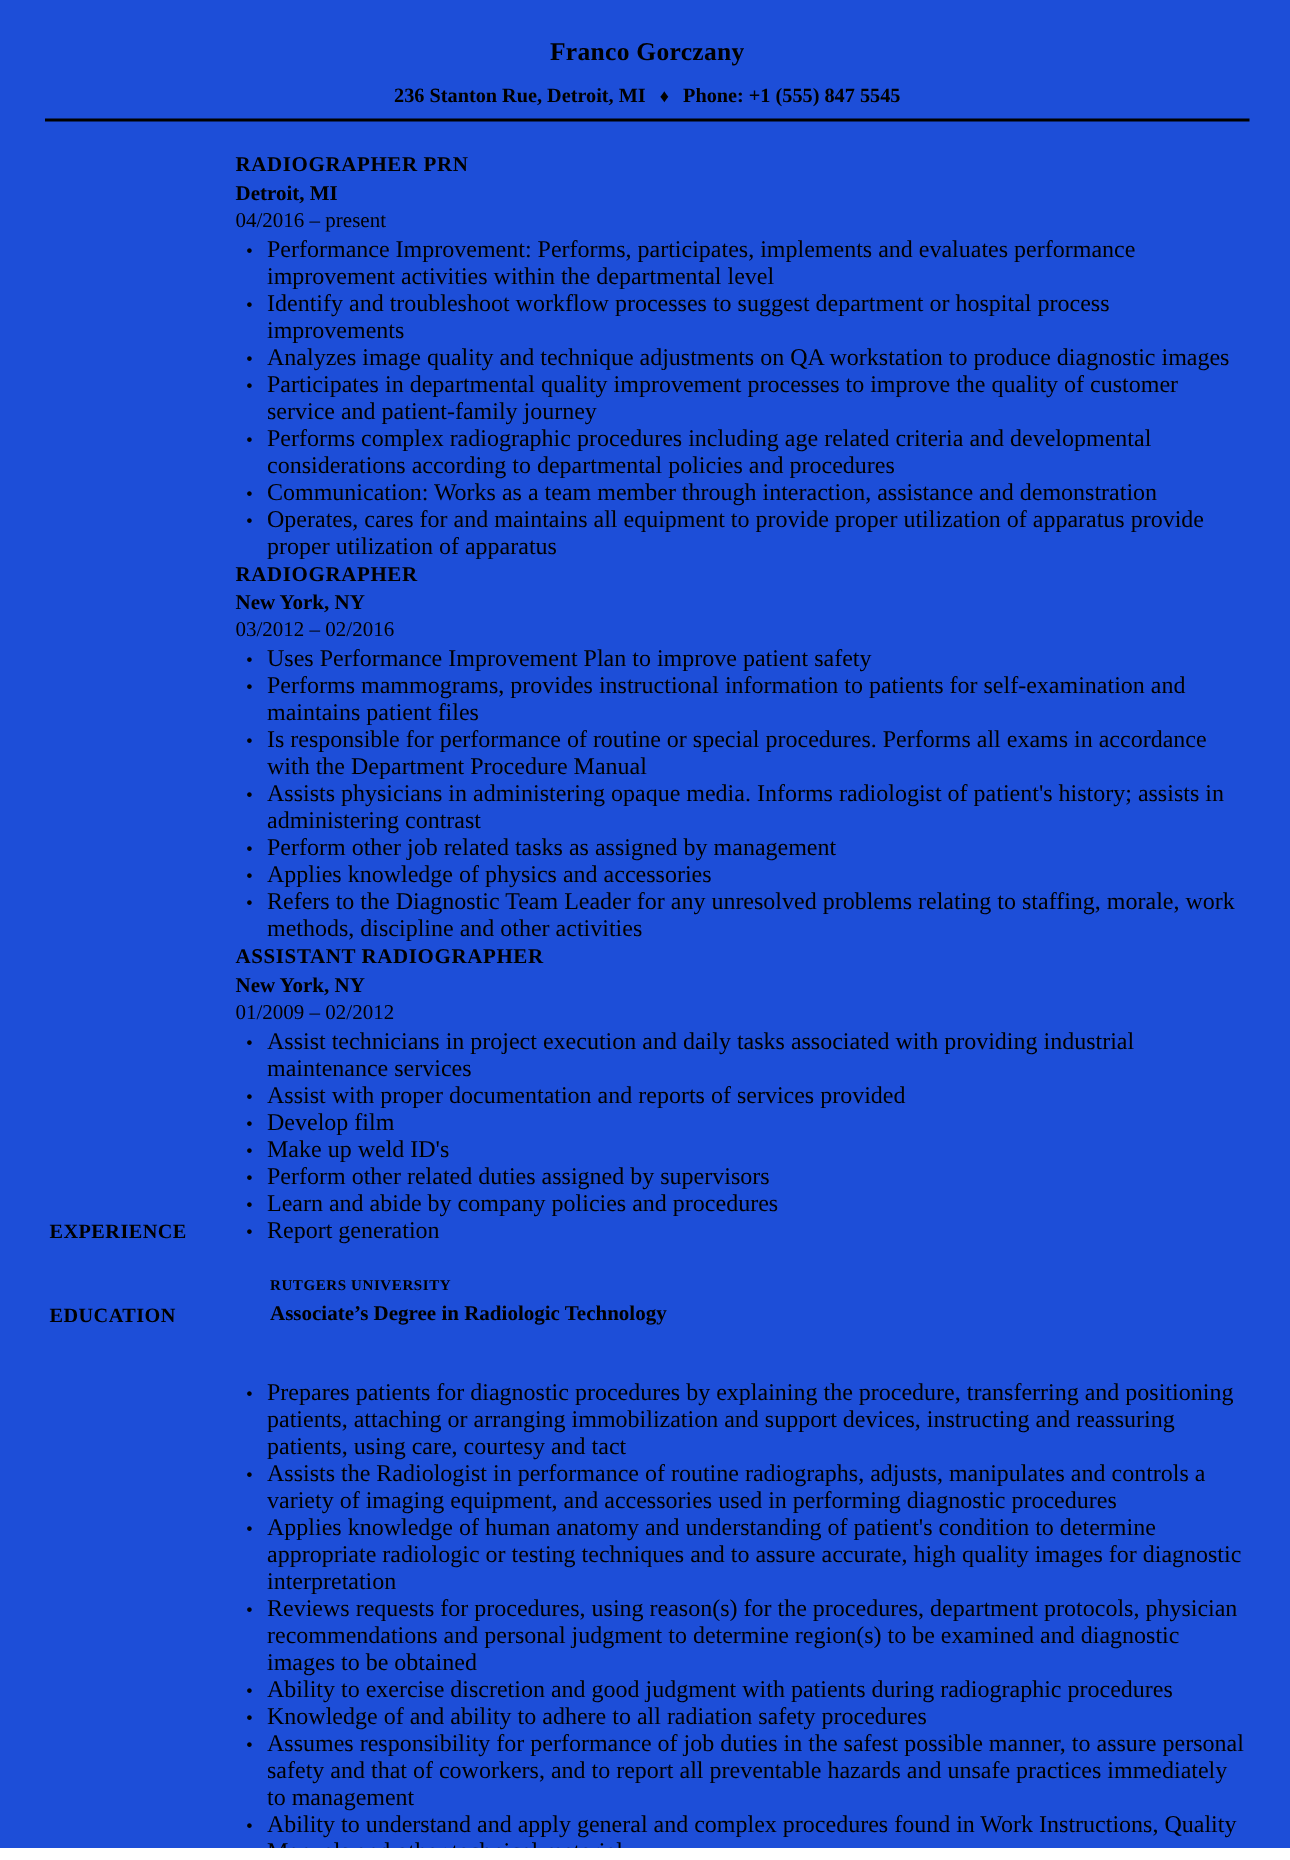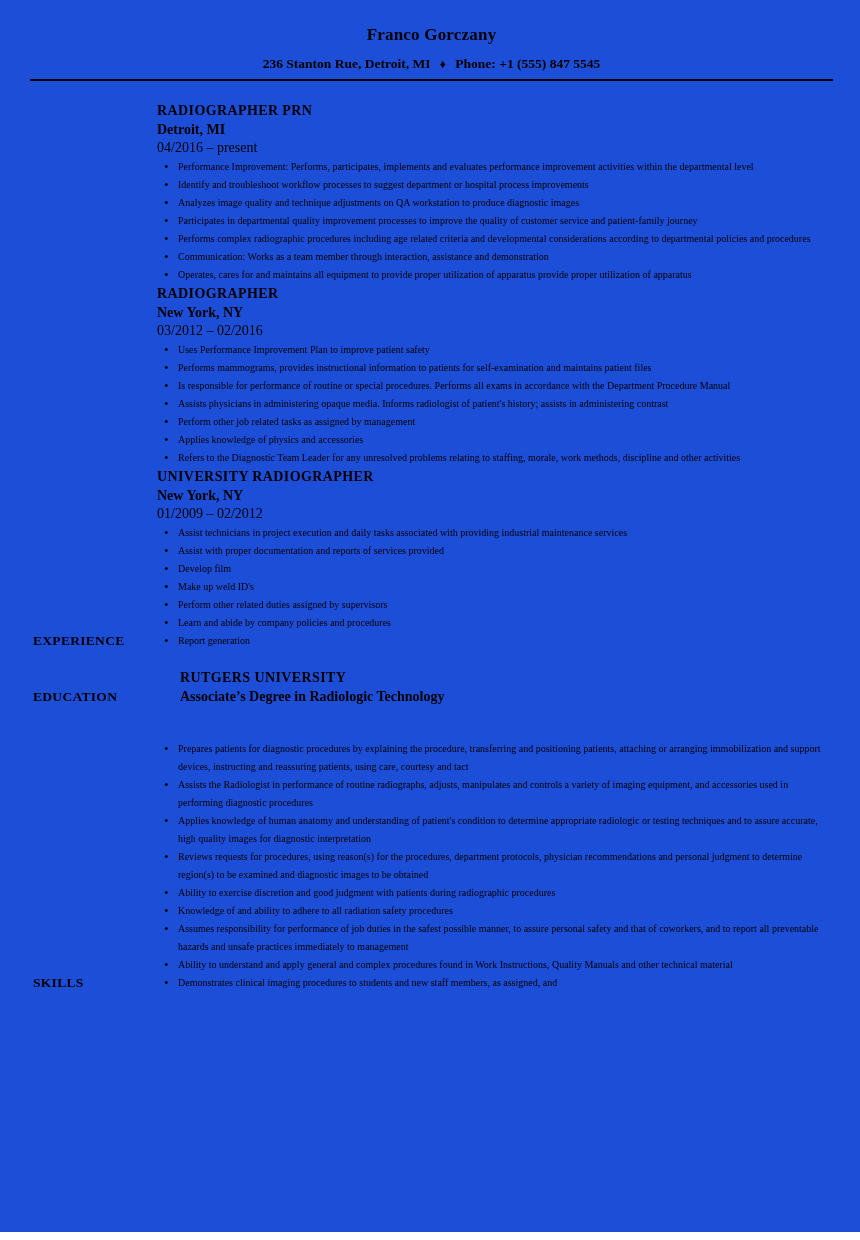--- a/index.html
+++ b/index.html
@@ -84,34 +84,34 @@
   }
   
   ul.bullets {
     list-style: none;
     margin: 2px 0 0 0;
     padding: 0;
   }
   ul.bullets li {
     position: relative;
     padding-left: 21px;
-    font-size: 10px;
+    font-size: 16px;
     line-height: 18px;
   }
   ul.bullets li::before {
     content: "\2022";
     position: absolute;
     left: 7px;
     top: 0;
     font-size: 13px;
   }
   
   .edu-school {
     margin: 0;
-    font-size: 14px;
+    font-size: 10px;
     line-height: 19px;
     font-weight: bold;
     letter-spacing: 0.4px;
   }
   .edu-degree {
     font-size: 14px;
     line-height: 19px;
     font-weight: bold;
   }
 </style>
@@ -160,21 +160,21 @@
             <li>Performs mammograms, provides instructional information to patients for self-examination and maintains patient files</li>
             <li>Is responsible for performance of routine or special procedures. Performs all exams in accordance with the Department Procedure Manual</li>
             <li>Assists physicians in administering opaque media. Informs radiologist of patient's history; assists in administering contrast</li>
             <li>Perform other job related tasks as assigned by management</li>
             <li>Applies knowledge of physics and accessories</li>
             <li>Refers to the Diagnostic Team Leader for any unresolved problems relating to staffing, morale, work methods, discipline and other activities</li>
           </ul>
         </article>
 
         <article class="job">
-          <h3 class="job-title">UNIVERSITY RADIOGRAPHER</h3>
+          <h3 class="job-title">ASSISTANT RADIOGRAPHER</h3>
           <div class="job-location">New York, NY</div>
           <div class="job-dates">01/2009 – 02/2012</div>
           <ul class="bullets">
             <li>Assist technicians in project execution and daily tasks associated with providing industrial maintenance services</li>
             <li>Assist with proper documentation and reports of services provided</li>
             <li>Develop film</li>
             <li>Make up weld ID's</li>
             <li>Perform other related duties assigned by supervisors</li>
             <li>Learn and abide by company policies and procedures</li>
             <li>Report generation</li>

